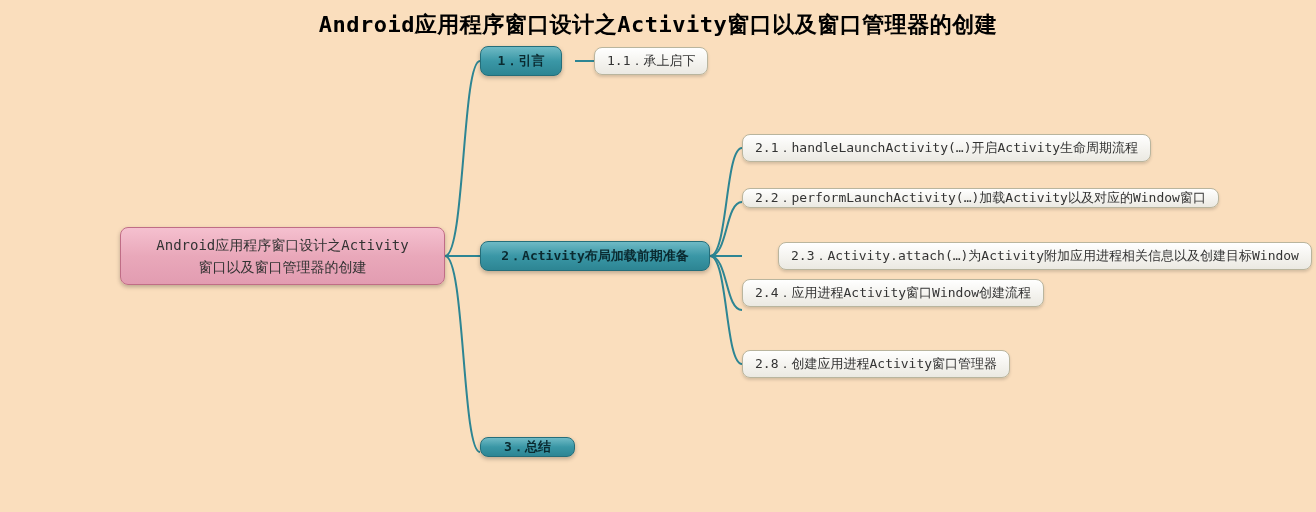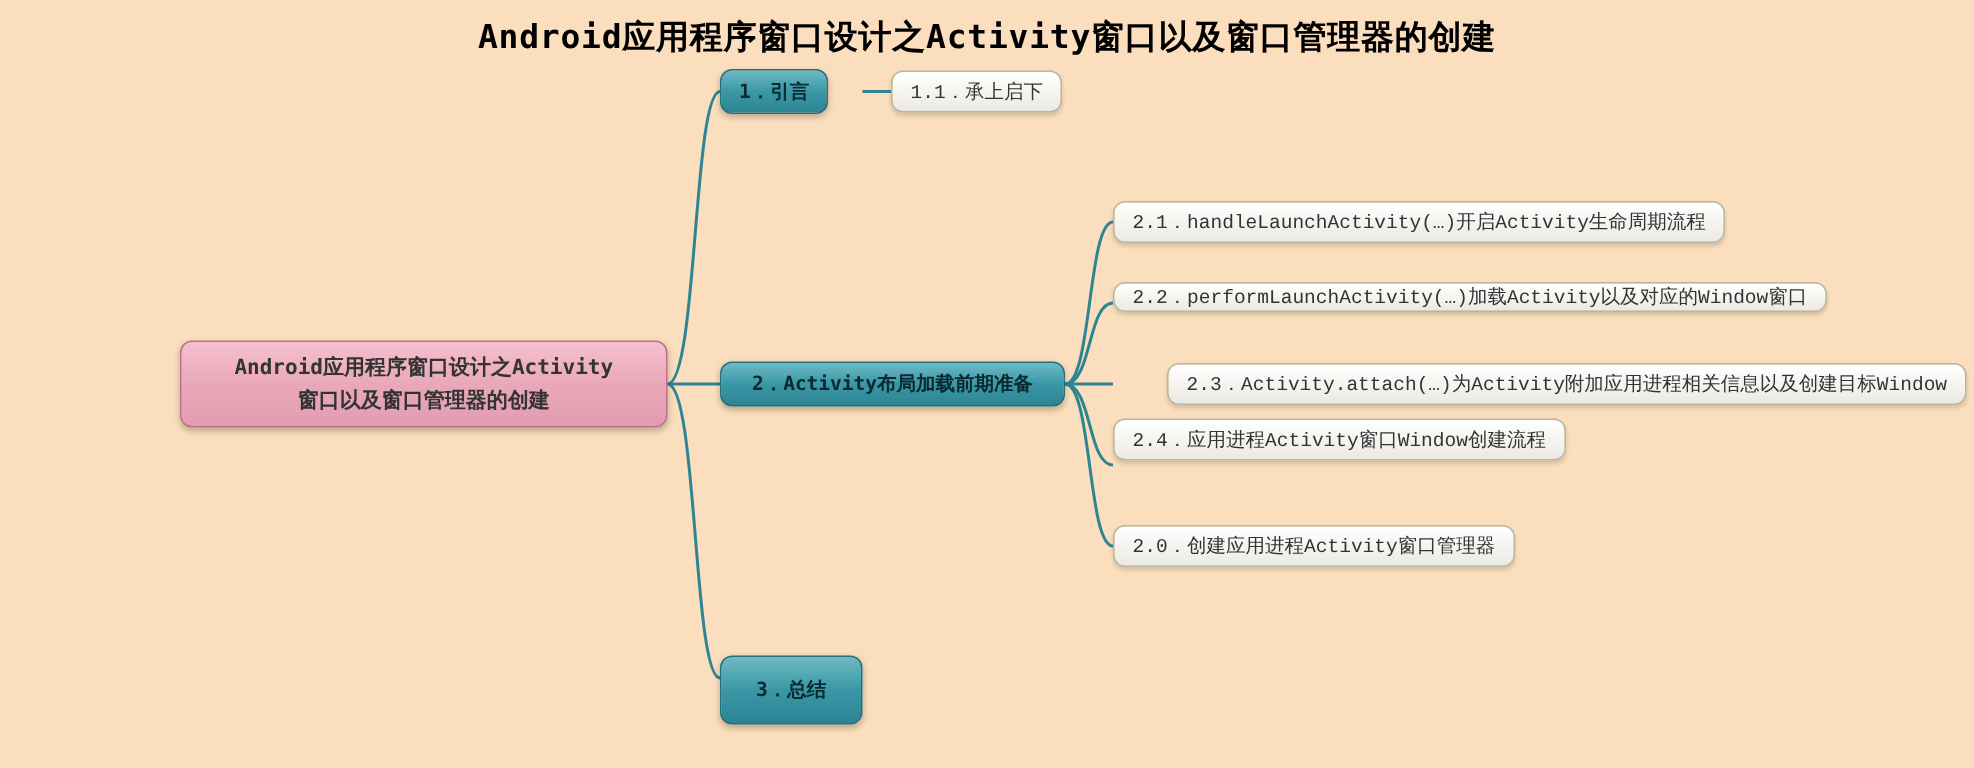--- a/index.html
+++ b/index.html
@@ -31,40 +31,39 @@
     justify-content: center;
     text-align: center;
     padding: 6px 12px;
     white-space: nowrap;
   }
   .root-node {
     background: linear-gradient(to bottom, #f5c0cf 0%, #e9a8ba 50%, #e29cb1 100%);
     border: 1px solid #c06d86;
     box-shadow: 0 2px 4px rgba(0,0,0,0.25);
     color: #333;
-    font-weight: bold;
+    font-weight: normal;
     font-size: 14px;
     white-space: normal;
     line-height: 1.6;
   }
   .branch-node {
     background: linear-gradient(to bottom, #6fbac5 0%, #3a97a6 50%, #2d8593 100%);
     border: 1px solid #256e7a;
     box-shadow: 0 2px 4px rgba(0,0,0,0.25);
     color: #0a2a30;
     font-weight: bold;
   }
   .leaf-node {
     background: linear-gradient(to bottom, #ffffff 0%, #f5f4f0 50%, #ebe9e2 100%);
     border: 1px solid #b9b59e;
     box-shadow: 0 2px 3px rgba(0,0,0,0.15);
     color: #333;
     justify-content: flex-end;
     text-align: left;
-    font-family: Liberation Mono, monospace;
   }
   svg.connectors {
     position: absolute;
     top: 0;
     left: 0;
     width: 1316px;
     height: 512px;
     pointer-events: none;
   }
   svg.connectors path {
@@ -92,29 +91,29 @@
   <path d="M 710 256 C 728 256, 725 202, 742 202"></path>
   <path d="M 710 256 C 725 256, 725 256, 742 256"></path>
   <path d="M 710 256 C 728 256, 725 310, 742 310"></path>
   <path d="M 710 256 C 728 256, 725 364, 742 364"></path>
 </svg>
 
 <div class="node root-node" style="left:120px; top:227px; width:325px; height:58px;">
   <span>Android应用程序窗口设计之Activity<br>窗口以及窗口管理器的创建</span>
 </div>
 
-<div class="node branch-node" style="left:480px; top:46px; width:72px; height:30px;">
+<div class="node branch-node" style="left:480px; top:46px; width:82px; height:30px;">
   <span>1．引言</span>
 </div>
 
 <div class="node branch-node" style="left:480px; top:241px; width:230px; height:30px;">
   <span>2．Activity布局加载前期准备</span>
 </div>
 
-<div class="node branch-node" style="left:480px; top:437px; width:95px; height:46px;">
+<div class="node branch-node" style="left:480px; top:437px; width:95px; height:20px;">
   <span>3．总结</span>
 </div>
 
 <div class="node leaf-node" style="left:594px; top:47px; height:28px;">
   <span>1.1．承上启下</span>
 </div>
 
 <div class="node leaf-node" style="left:742px; top:134px; height:28px;">
   <span>2.1．handleLaunchActivity(…)开启Activity生命周期流程</span>
 </div>
@@ -125,14 +124,14 @@
 
 <div class="node leaf-node" style="left:742px; top:242px; height:28px;margin-left:36px;">
   <span>2.3．Activity.attach(…)为Activity附加应用进程相关信息以及创建目标Window</span>
 </div>
 
 <div class="node leaf-node" style="left:742px; top:279px; height:28px;">
   <span>2.4．应用进程Activity窗口Window创建流程</span>
 </div>
 
 <div class="node leaf-node" style="left:742px; top:350px; height:28px;">
-  <span>2.0．创建应用进程Activity窗口管理器</span>
+  <span>2.8．创建应用进程Activity窗口管理器</span>
 </div>
 
 </body></html>

